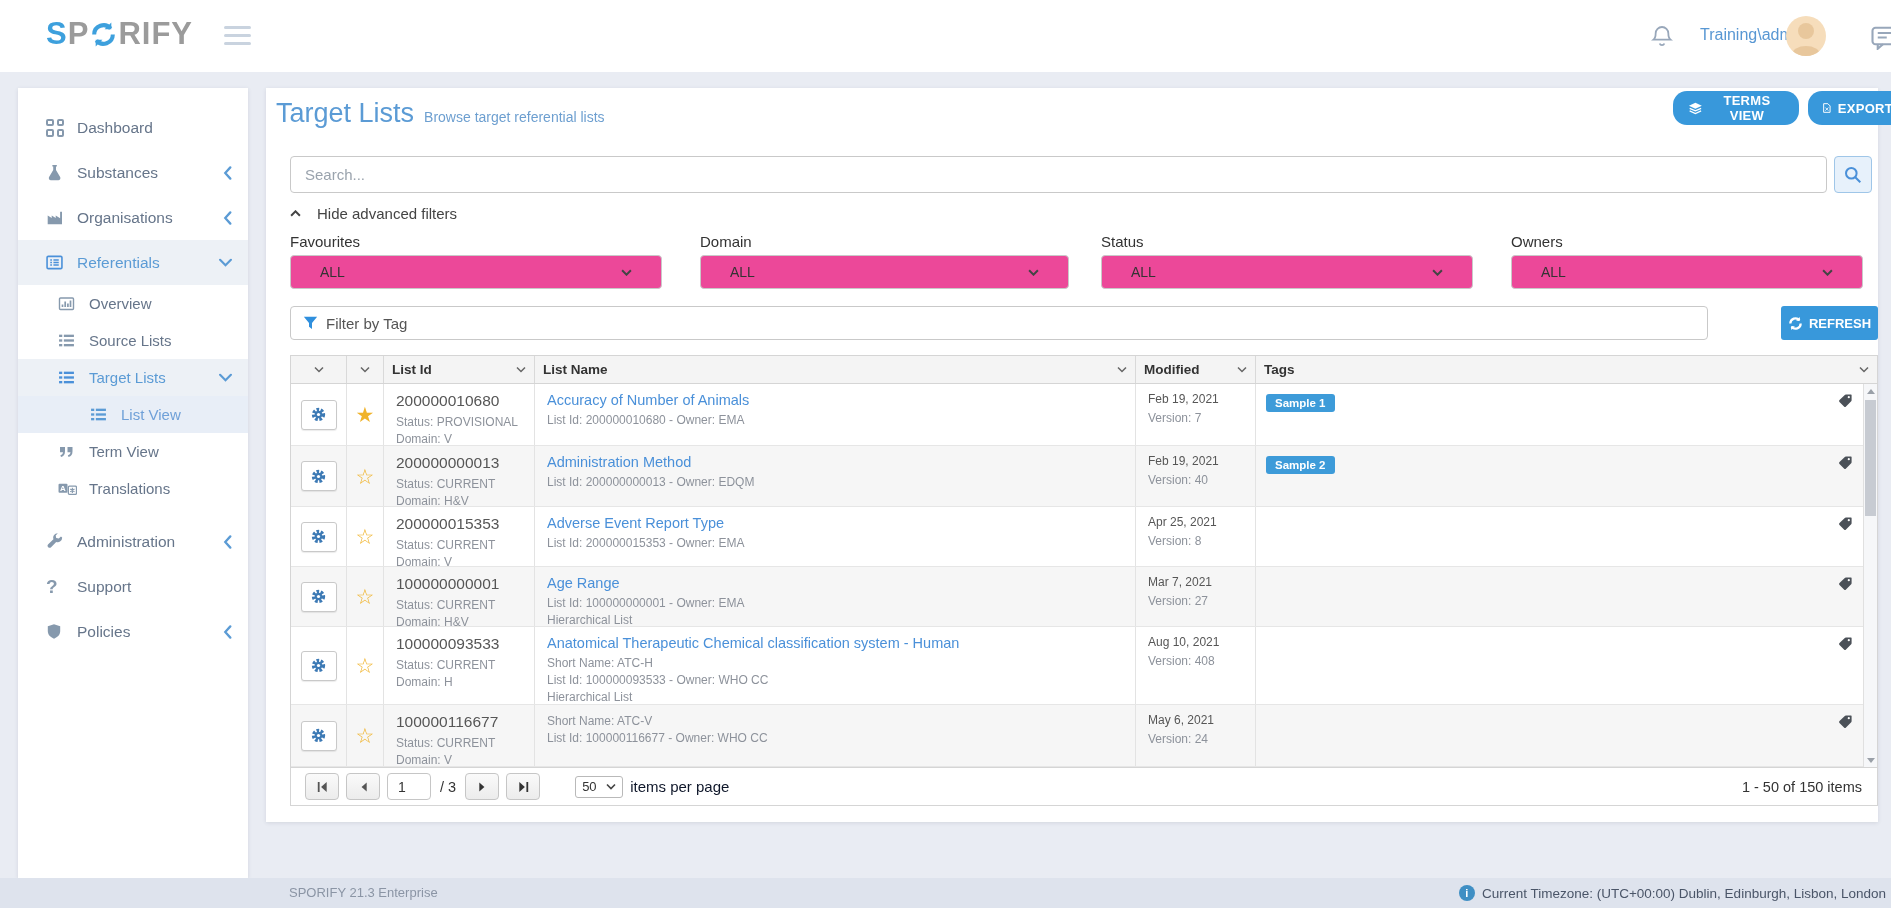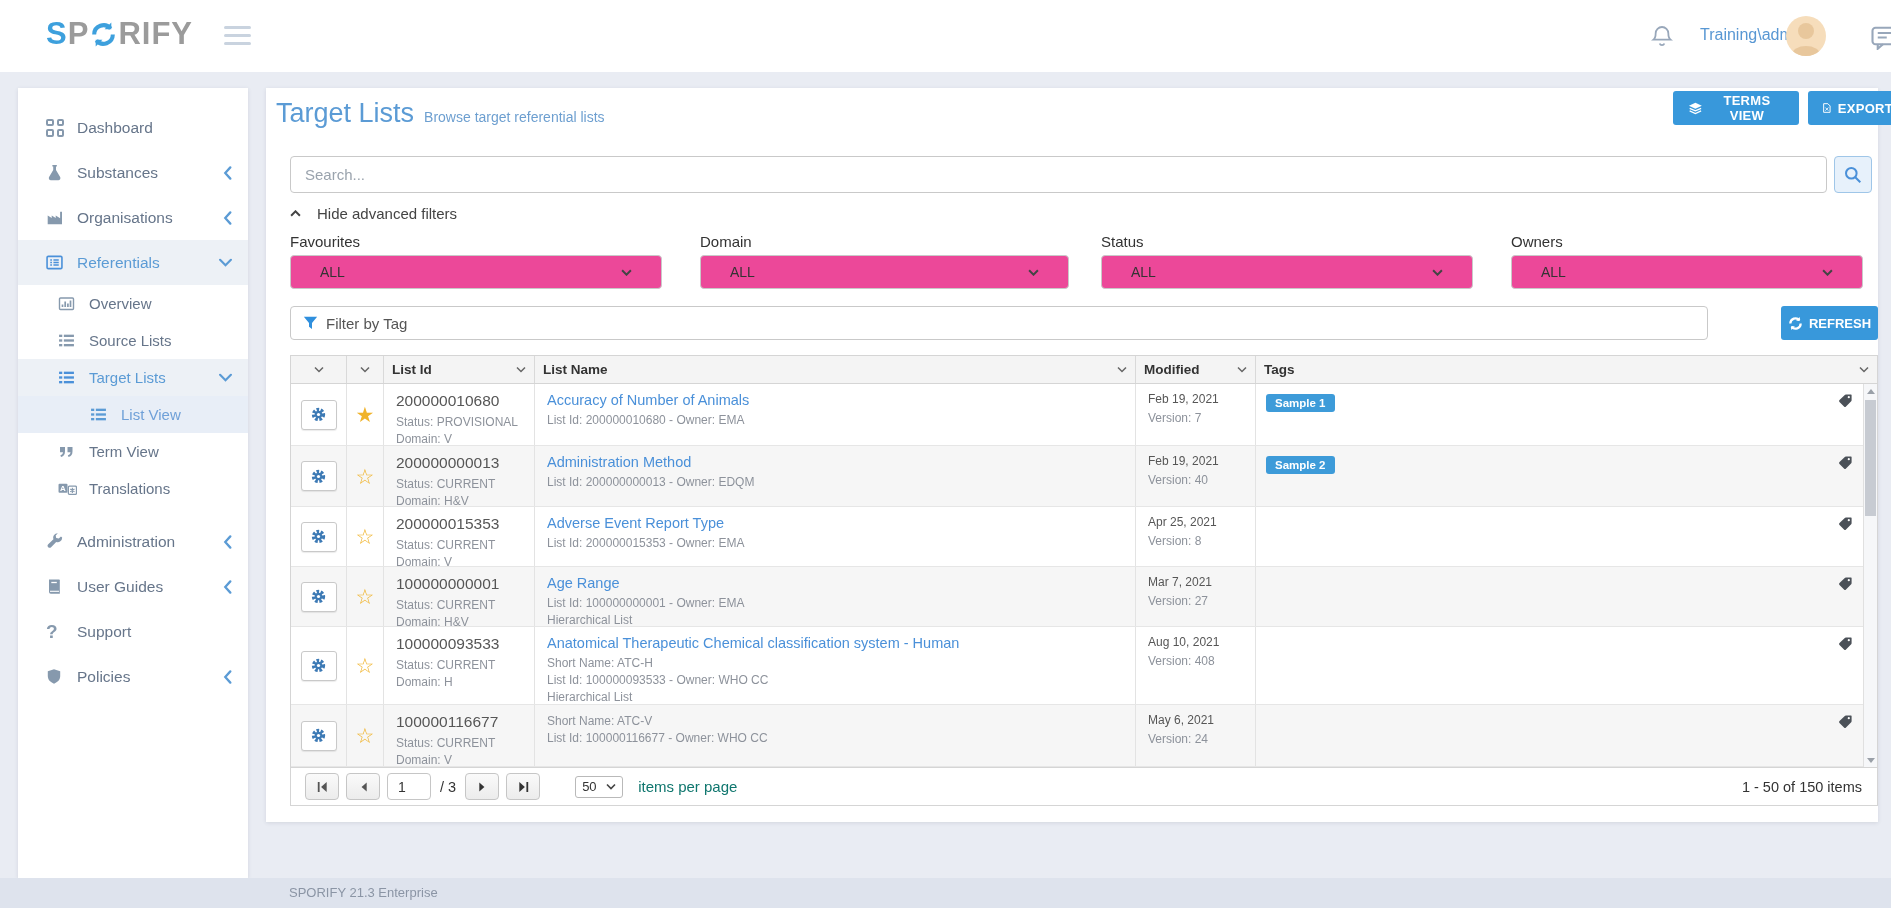--- a/index.html
+++ b/index.html
@@ -37,21 +37,21 @@
   .navgap{height:12px}
   .grid-icon{width:18px;height:18px;display:grid;grid-template-columns:1fr 1fr;gap:3px}
   .grid-icon i{border:2px solid #8699ad;border-radius:2px}
   .qmark{font-size:19px;font-weight:800;color:#8699ad}
 
   
   #card{position:absolute;left:266px;top:88px;width:1612px;height:734px;background:#fff;box-shadow:0 1px 4px rgba(50,60,80,.12)}
   #page-head{position:absolute;left:10px;top:10px;display:flex;align-items:baseline}
   #page-title{font-size:27px;color:#5b9bd5}
   #page-subtitle{font-size:14px;color:#6d9fd0;margin-left:10px}
-  .blue-btn{position:absolute;top:3px;height:34px;background:#3898db;color:#fff;border:none;border-radius:3px;font-family:inherit;font-size:13px;font-weight:bold;letter-spacing:.3px;display:flex;align-items:center;gap:7px;padding:0 15px;cursor:pointer}
+  .blue-btn{position:absolute;top:3px;height:34px;background:#3898db;color:#fff;border:none;border-radius:14px;font-family:inherit;font-size:13px;font-weight:bold;letter-spacing:.3px;display:flex;align-items:center;gap:7px;padding:0 15px;cursor:pointer}
   #btn-terms{left:1407px;width:126px}
   #btn-export{left:1542px;width:100px}
 
   #search-input{position:absolute;left:24px;top:68px;width:1537px;height:37px;border:1px solid #c9c9c9;border-radius:4px;padding:0 14px;font-family:inherit;font-size:15px;color:#444}
   #search-input::placeholder{color:#9aa3ad}
   #search-btn{position:absolute;left:1568px;top:68px;width:38px;height:37px;background:#e7f1fb;border:1px solid #9fc6e8;border-radius:4px;display:flex;align-items:center;justify-content:center;cursor:pointer}
 
   #hide-filters{position:absolute;left:24px;top:117px;display:flex;align-items:center;gap:16px;font-size:15px;color:#444;cursor:pointer}
 
   .flabel{position:absolute;top:145px;font-size:15px;color:#333}
@@ -100,21 +100,21 @@
   #vscroll .arr{position:absolute;left:0;width:13px;height:14px;display:flex;align-items:center;justify-content:center}
   #vscroll .arr.dn{bottom:0}
   #vthumb{position:absolute;left:1px;top:16px;width:11px;height:116px;background:#c7cbd2;cursor:grab}
 
   
   #pager{height:38px;border-top:1px solid #d5d5d5;display:flex;align-items:center;gap:7px;padding-left:14px;position:relative;background:#fff}
   .pbtn{width:34px;height:27px;background:linear-gradient(#fafafa,#ececec);border:1px solid #c6c6c6;border-radius:4px;display:flex;align-items:center;justify-content:center;cursor:pointer}
   #page-input{width:44px;height:27px;border:1px solid #c6c6c6;border-radius:4px;font-family:inherit;font-size:14px;color:#333;padding:0 10px}
   .of{font-size:14.5px;color:#333;margin:0 2px}
   #psize{margin-left:28px;width:48px;height:22px;border:1px solid #b9b9b9;border-radius:3px;background:#fff;display:flex;align-items:center;justify-content:space-between;padding:0 6px;font-size:13px;color:#333;cursor:pointer}
-  #ppl{font-size:15px;color:#0f766e;margin-left:8px}
+  #ppl{font-size:15px;color:#0f172a;margin-left:0}
   #prange{position:absolute;right:15px;font-size:14.5px;color:#333}
 
   
   #footer{position:absolute;left:0;top:878px;width:1891px;height:30px;background:#dee3ed}
   #footer-left{position:absolute;left:289px;top:0;line-height:30px;font-size:13px;color:#8b95a5}
   #footer-right{position:absolute;right:5px;top:0;height:30px;display:flex;align-items:center;gap:7px;font-size:13.5px;color:#4a5568}
   .info-i{width:16px;height:16px;border-radius:50%;background:#3f8fc4;color:#fff;font-size:11px;font-weight:bold;text-align:center;line-height:16px;font-style:normal}
   .info-i::after{content:"i"}
 </style>
 </head>
@@ -289,35 +289,20 @@
       <span class="nlabel">Translations</span>
     </div>
     <div class="navgap"></div>
     <div class="ni">
       <span class="nicon">
           <svg width="17" height="17" viewBox="0 0 16 16">
             <path d="M15.2 4.3a4.2 4.2 0 0 1-5.6 4.1l-4.8 4.9a1.9 1.9 0 0 1-2.7-2.7l4.9-4.8a4.2 4.2 0 0 1 4.1-5.6l-2 2.1.5 2.4 2.4.5 2.1-2z" fill="currentColor"></path>
           </svg>
         </span>
       <span class="nlabel">Administration</span>
-      <span class="nchev">
-          <svg width="9" height="14" viewBox="0 0 8 12">
-            <path d="M6.5 1L2 6l4.5 5" fill="none" stroke="#5b9bd5" stroke-width="2" stroke-linecap="round"></path>
-          </svg>
-        </span>
-    </div>
-    <div class="ni">
-      <span class="nicon">
-          <svg width="16" height="17" viewBox="0 0 16 16">
-            <path d="M3 1h10a.8.8 0 0 1 .8.8v13.4H4.8A1.8 1.8 0 0 1 3 13.4z" fill="currentColor"></path>
-            <path d="M5.3 4h5.5" stroke="#fff" stroke-width="1.3"></path>
-            <path d="M4 12.8h9" stroke="#fff" stroke-width="1.1"></path>
-          </svg>
-        </span>
-      <span class="nlabel">User Guides</span>
       <span class="nchev">
           <svg width="9" height="14" viewBox="0 0 8 12">
             <path d="M6.5 1L2 6l4.5 5" fill="none" stroke="#5b9bd5" stroke-width="2" stroke-linecap="round"></path>
           </svg>
         </span>
     </div>
     <div class="ni">
       <span class="nicon">
           <span class="qmark">?</span>
         </span>
@@ -715,15 +700,19 @@
             </svg>
           </span>
         <span id="ppl">items per page</span>
         <span id="prange">1 - 50 of 150 items</span>
       </div>
     </div>
   </main>
 
   <footer id="footer">
     <span id="footer-left">SPORIFY 21.3 Enterprise</span>
+    <span id="footer-right">
+      <i class="info-i"></i>
+      <span>Current Timezone: (UTC+00:00) Dublin, Edinburgh, Lisbon, London</span>
+    </span>
   </footer>
 
 </div>
 
 </body></html>

